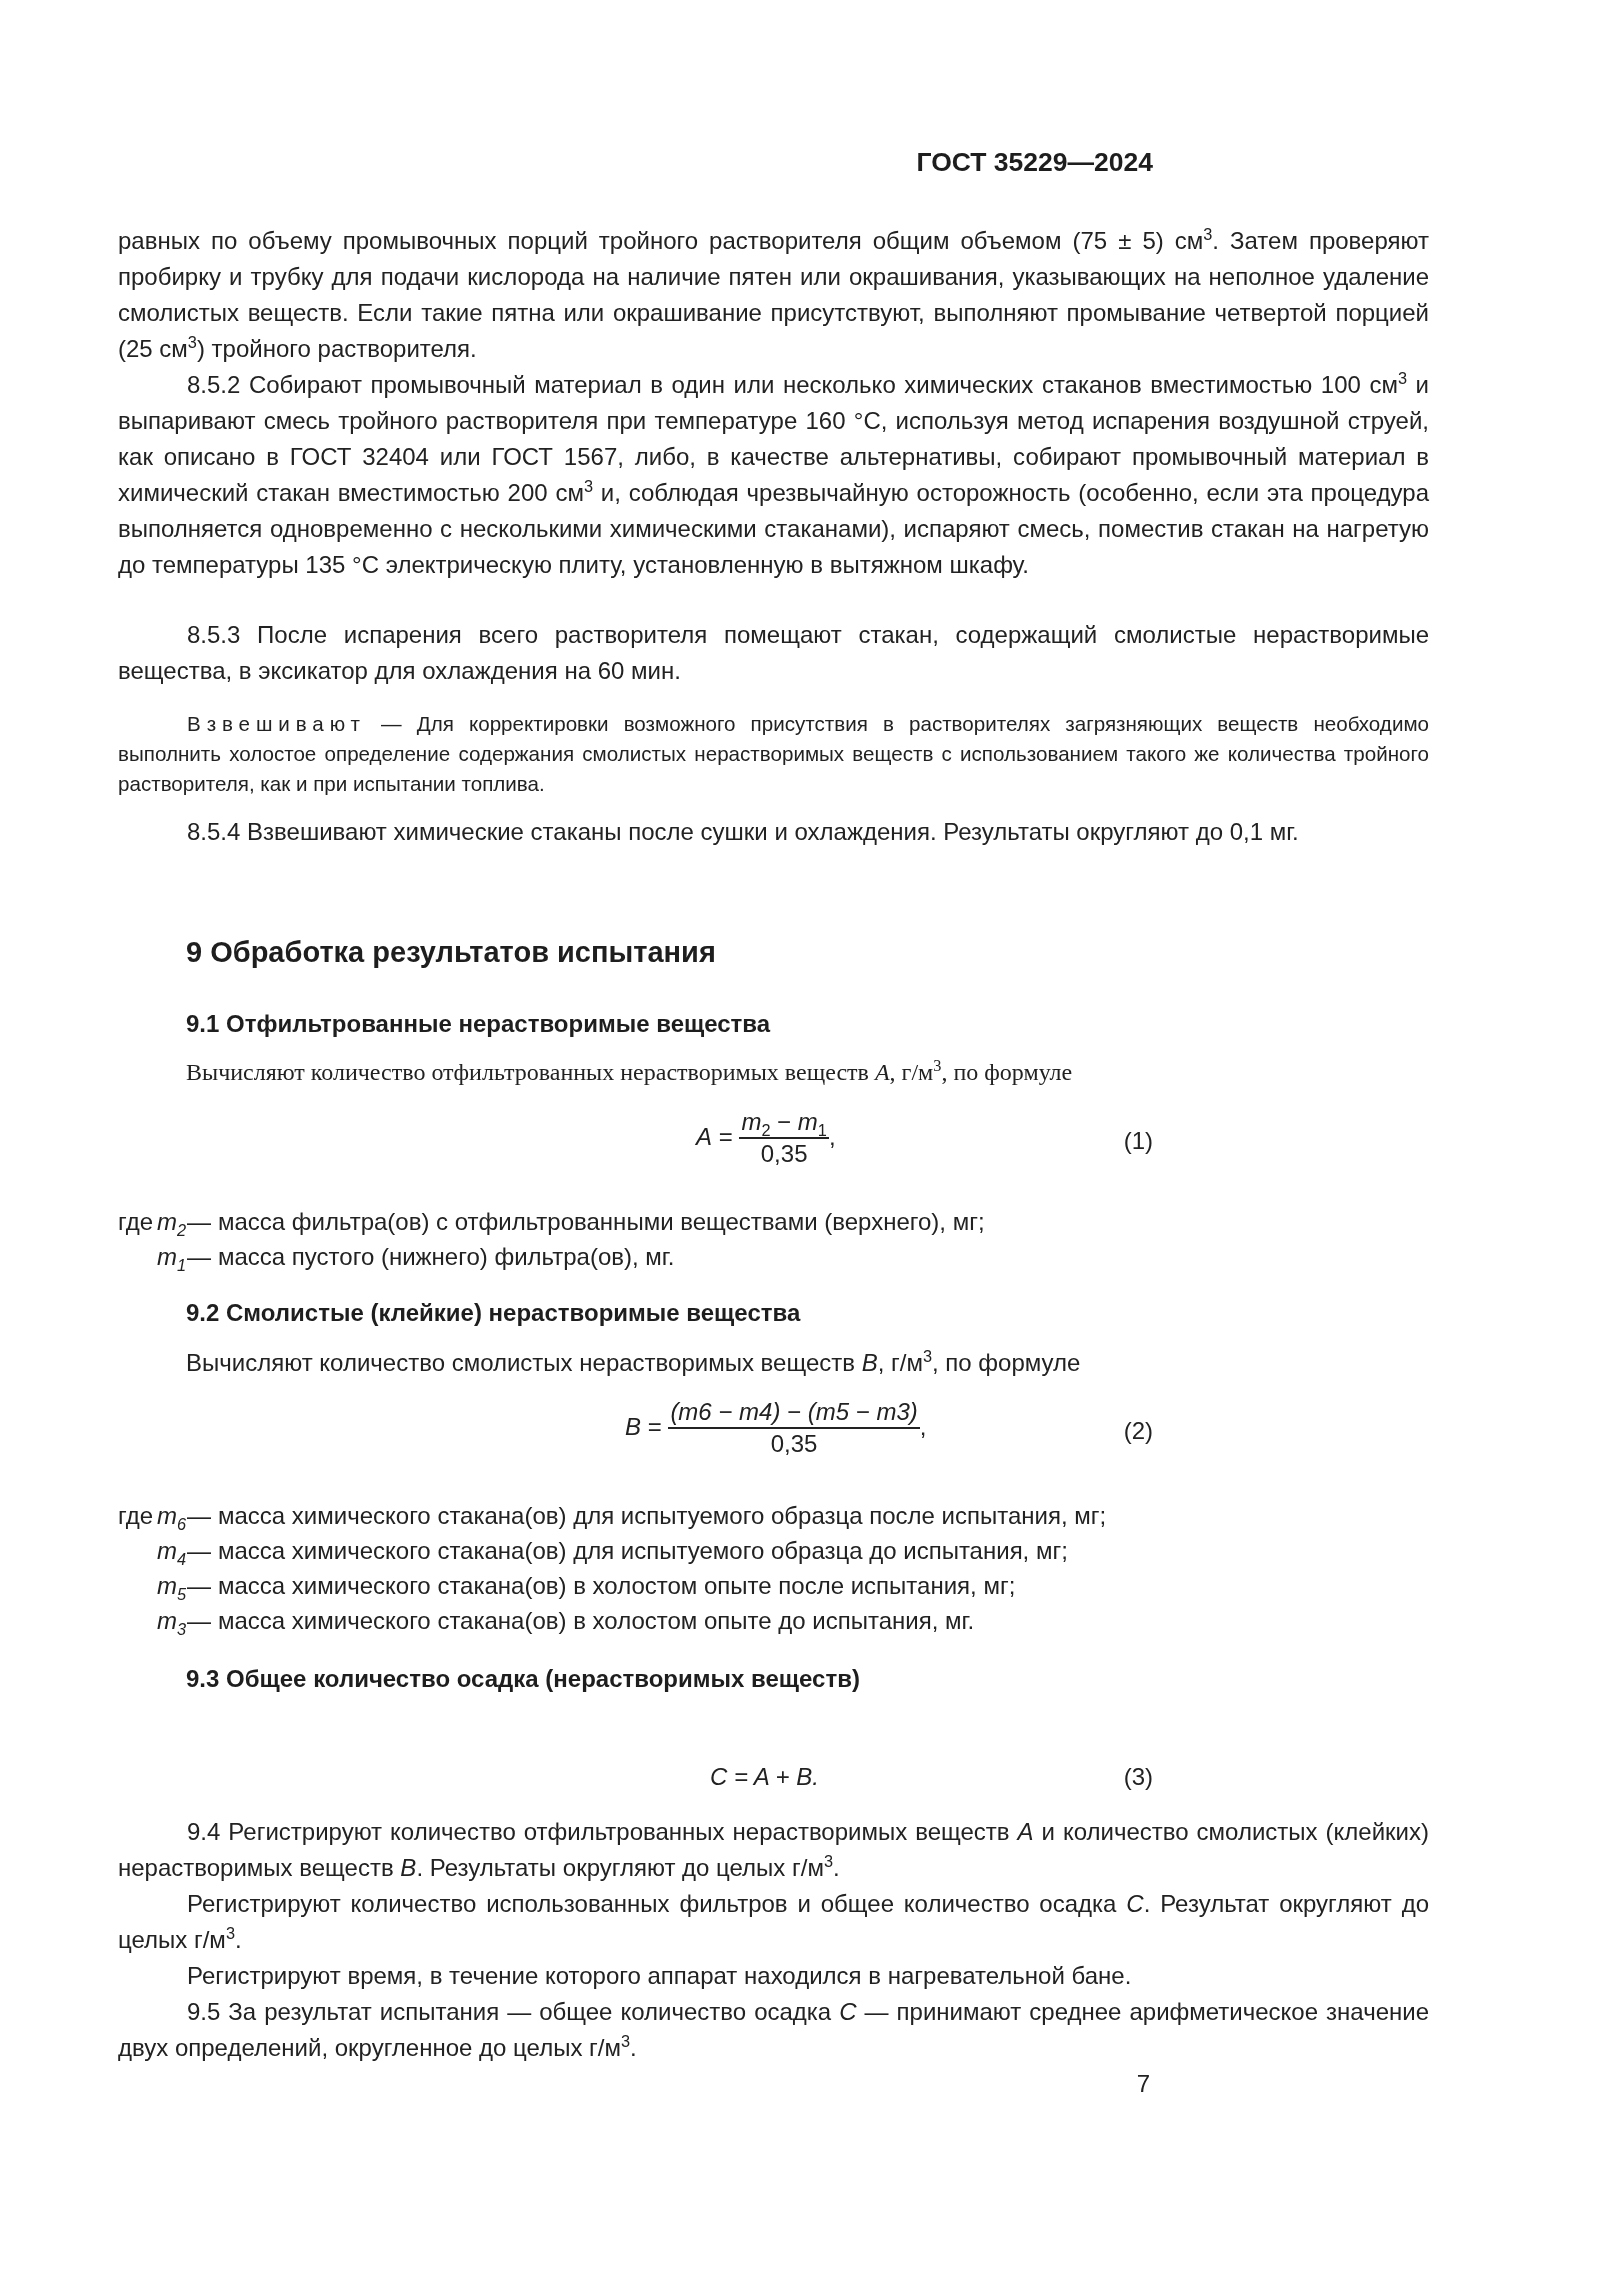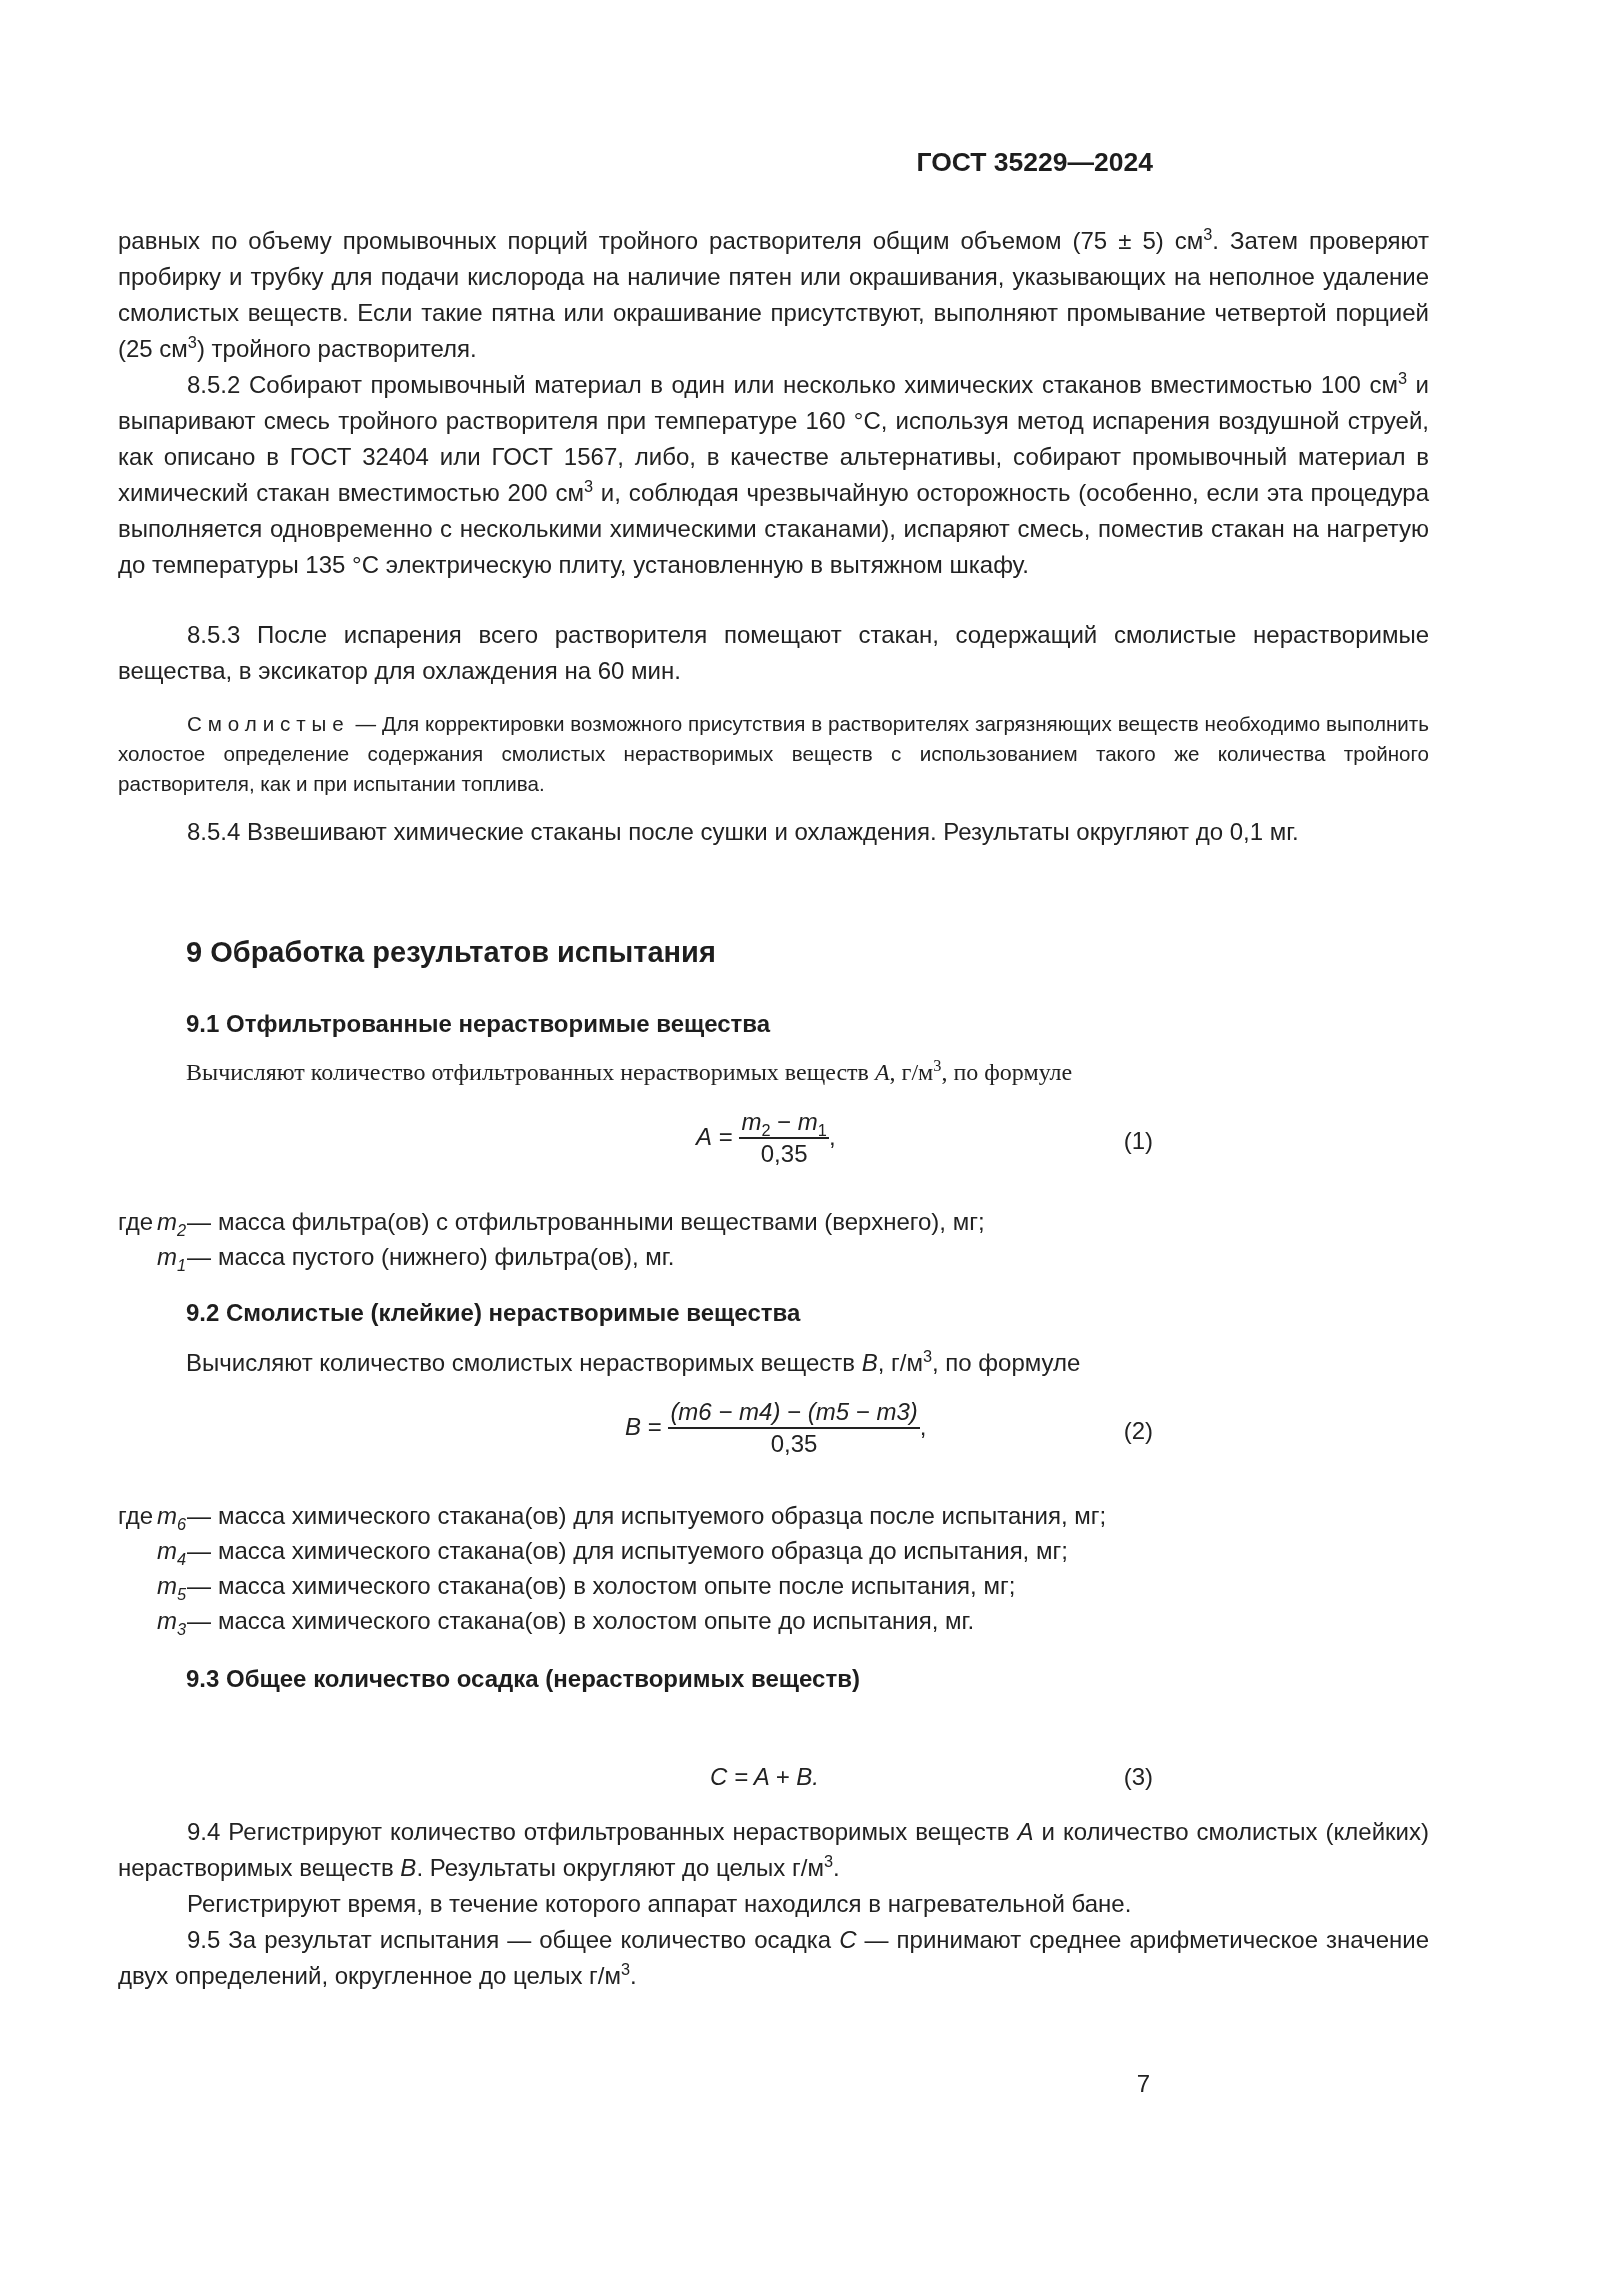--- a/index.html
+++ b/index.html
@@ -44,21 +44,21 @@
 
   <div class="blk" style="top:367px;">
     <p class="ind"><span>8.5.2  Собирают промывочный материал в один или несколько химических стаканов вместимостью 100 см</span><sup>3</sup><span> и выпаривают смесь тройного растворителя при температуре 160 °С, используя метод испарения воздушной струей, как описано в ГОСТ 32404 или ГОСТ 1567, либо, в качестве альтернативы, собирают промывочный материал в химический стакан вместимостью 200 см</span><sup>3</sup><span> и, соблюдая чрезвычайную осторожность (особенно, если эта процедура выполняется одновременно с несколькими химическими стаканами), испаряют смесь, поместив стакан на нагретую до температуры 135 °С электрическую плиту, установленную в вытяжном шкафу.</span></p>
   </div>
 
   <div class="blk" style="top:617px;">
     <p class="ind">8.5.3  После испарения всего растворителя помещают стакан, содержащий смолистые нерастворимые вещества, в эксикатор для охлаждения на 60 мин.</p>
   </div>
 
   <div class="blk note" style="top:709px;">
-    <p class="ind"><span class="spaced">Смолистые</span><span> — Для корректировки возможного присутствия в растворителях загрязняющих веществ необходимо выполнить холостое определение содержания смолистых нерастворимых веществ с использованием такого же количества тройного растворителя, как и при испытании топлива.</span></p>
+    <p class="ind"><span class="spaced">Взвешивают</span><span> — Для корректировки возможного присутствия в растворителях загрязняющих веществ необходимо выполнить холостое определение содержания смолистых нерастворимых веществ с использованием такого же количества тройного растворителя, как и при испытании топлива.</span></p>
   </div>
 
   <div class="blk" style="top:814px;">
     <p class="ind">8.5.4  Взвешивают химические стаканы после сушки и охлаждения. Результаты округляют до 0,1 мг.</p>
   </div>
 
   <div class="h1" style="top:935px;">9  Обработка результатов испытания</div>
 
   <div class="h2" style="top:1008px;">9.1  Отфильтрованные нерастворимые вещества</div>
 
@@ -125,19 +125,20 @@
   </div>
 
   <div class="h2" style="top:1663px;">9.3  Общее количество осадка (нерастворимых веществ)</div>
 
 
   <div class="formula it" style="left:710px; top:1761px; line-height:31px;">C = A + B.</div>
   <div class="eqno" style="top:1761px;">(3)</div>
 
   <div class="blk" style="top:1814px;">
     <p class="ind"><span>9.4  Регистрируют количество отфильтрованных нерастворимых веществ </span><i>A</i><span> и количество смолистых (клейких) нерастворимых веществ </span><i>B</i><span>. Результаты округляют до целых г/м</span><sup>3</sup><span>.</span></p>
+    <p class="ind"><span>Регистрируют количество использованных фильтров и общее количество осадка </span><i>C</i><span>. Результат округляют до целых г/м</span><sup>3</sup><span>.</span></p>
     <p class="ind">Регистрируют время, в течение которого аппарат находился в нагревательной бане.</p>
     <p class="ind"><span>9.5  За результат испытания — общее количество осадка </span><i>C</i><span> — принимают среднее арифметическое значение двух определений, округленное до целых г/м</span><sup>3</sup><span>.</span></p>
   </div>
 
   <div class="pagenum">7</div>
 </div>
 
 
 </body></html>

